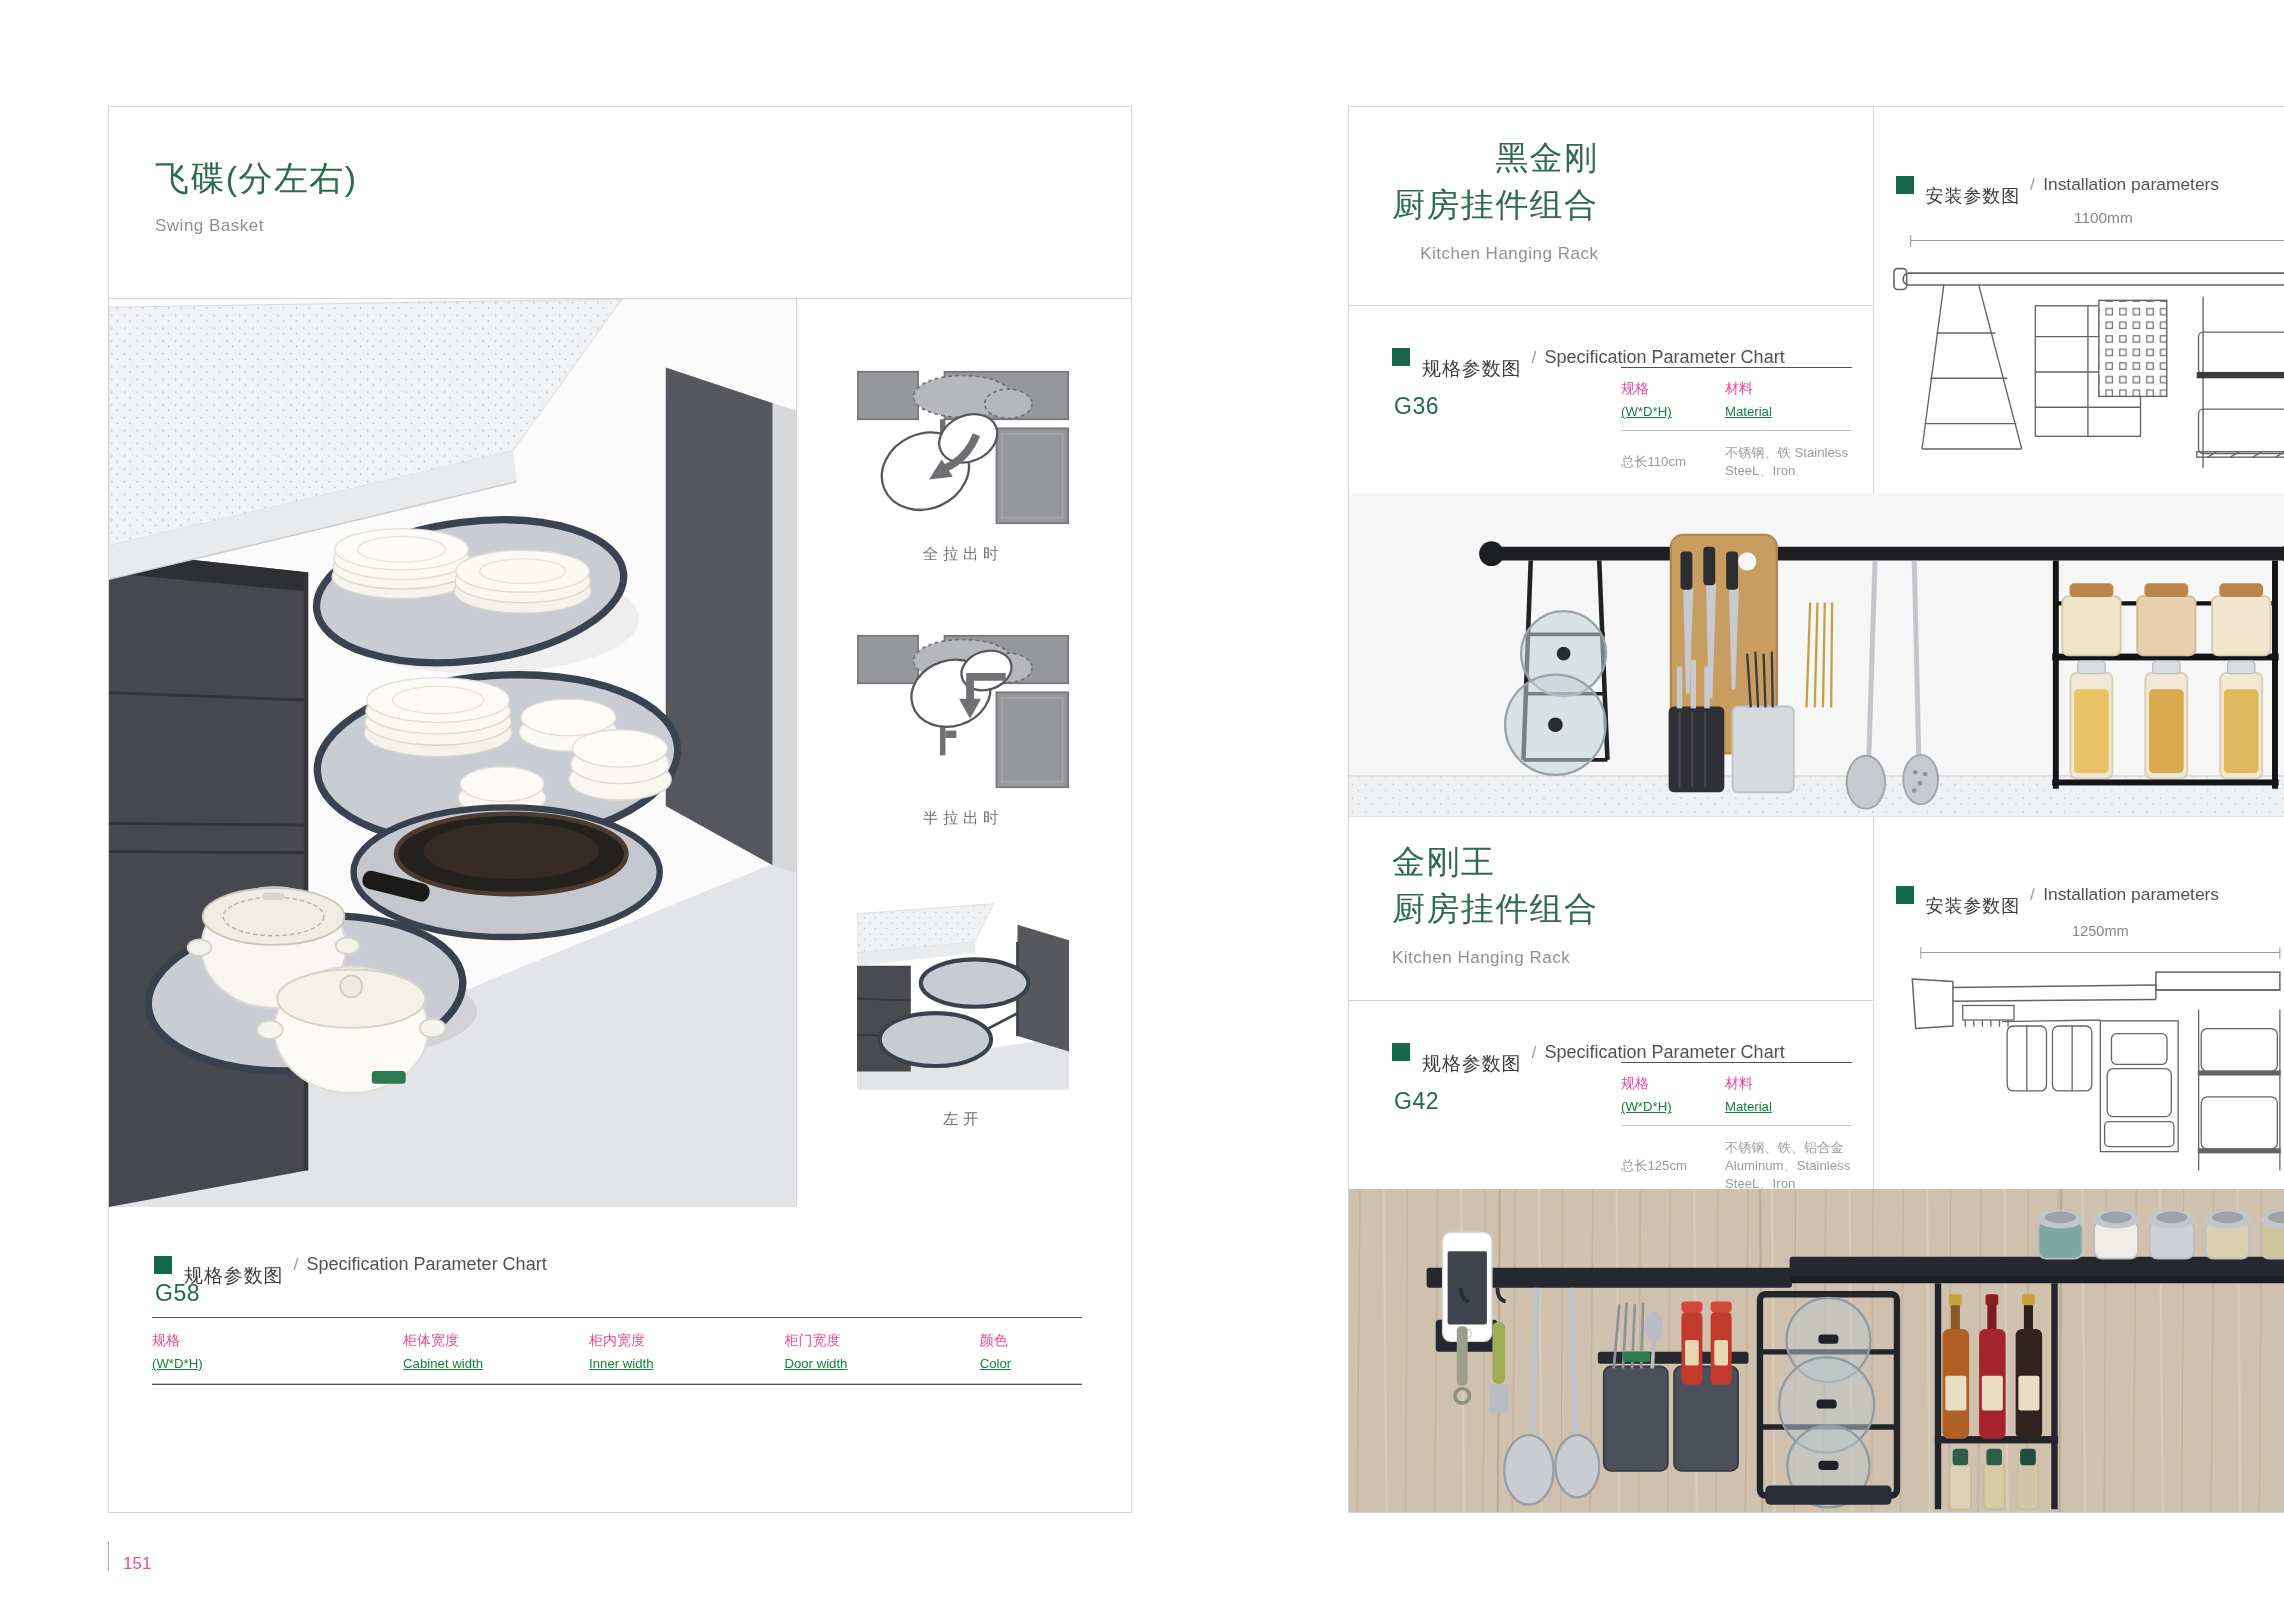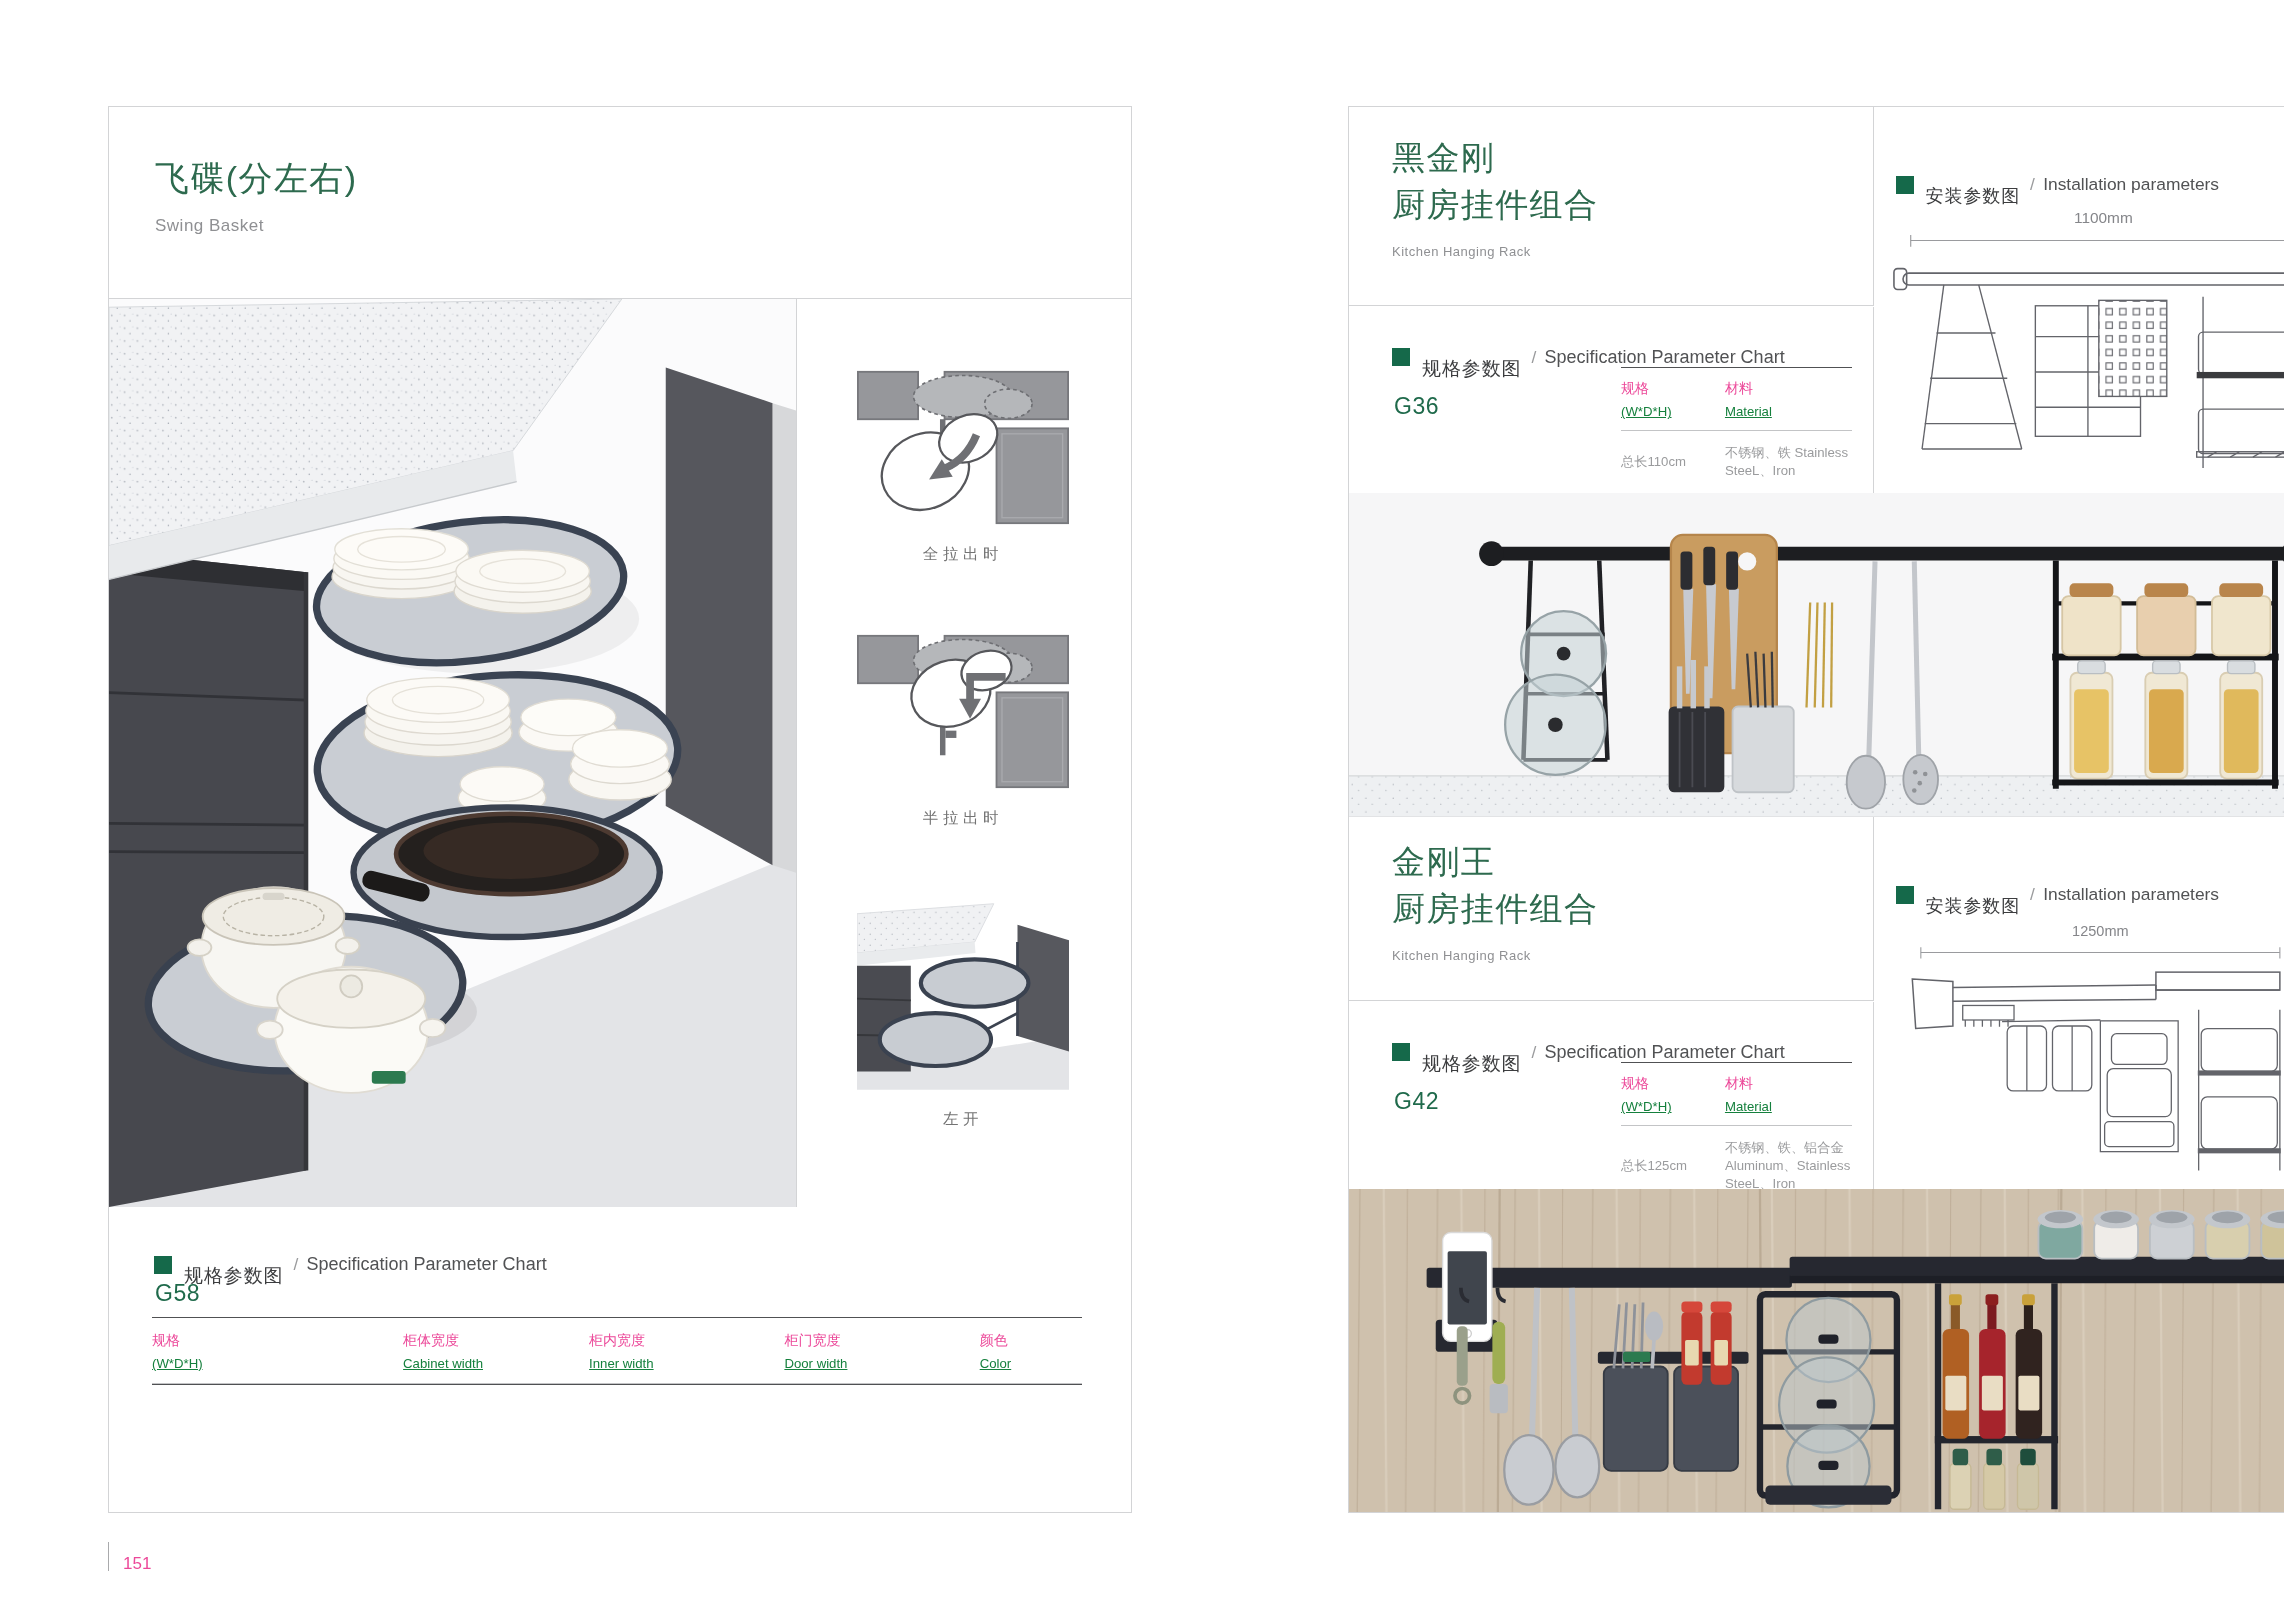--- a/index.html
+++ b/index.html
@@ -35,31 +35,31 @@
   .stval{display:flex;padding:15.5px 0 18px 0;}
   .c1{width:27%;} .c2{width:20%;} .c3{width:21%;} .c4{width:21%;} .c5{width:11%;}
   .hcn{font-size:14px;color:#ec4899;}
   .hen{font-size:13.2px;color:#15803d;margin-top:6.4px;text-decoration:underline;}
   .v{font-size:13.2px;color:#9a9b9d;}
   .vcenter{display:flex;flex-direction:column;justify-content:center;}
   .vsplit-line{width:85px;height:0.9px;background:#9a9b9d;margin:12.8px 0;}
 
   
   .cell{position:absolute;box-sizing:border-box;}
-  .cell-title-a{left:0;top:0;width:525px;height:199px;border-right:0.9px solid #d3d4d6;border-bottom:0.9px solid #d3d4d6;}
+  .cell-title-a{left:0;top:0;width:525px;height:199px;border-right:0.9px solid #d3d4d6;border-bottom:0.9px solid #d3d4d6;text-align:right;}
   .cell-spec-a{left:0;top:200px;width:525px;height:186px;border-right:0.9px solid #d3d4d6;}
   .cell-install-a{left:526px;top:0;width:501px;height:386px;}
   .rp-photo1{position:absolute;left:0;top:386px;width:1026px;height:323px;border-bottom:0.9px solid #e2e3e5;}
   .cell-title-b{left:0;top:710px;width:525px;height:184px;border-right:0.9px solid #d3d4d6;border-bottom:0.9px solid #d3d4d6;}
   .cell-spec-b{left:0;top:895px;width:525px;height:187px;border-right:0.9px solid #d3d4d6;}
   .cell-install-b{left:526px;top:710px;width:501px;height:371px;}
   .rp-photo2{position:absolute;left:0;top:1082px;width:1026px;height:323px;}
   .rp-title{position:absolute;left:43px;top:28px;}
   .rp-title .cn-line{font-size:33px;color:#2d6a4e;letter-spacing:1.4px;line-height:1.42;}
-  .rp-title .en-sub{font-size:13px;margin-top:15.5px;}
+  .rp-title .en-sub{font-size:17px;margin-top:15.5px;}
   .rspec-head{position:absolute;left:43px;top:25.6px;}
   .rspec-model{position:absolute;left:45px;top:86px;}
   .rspec-table{position:absolute;left:272px;top:60px;width:231px;
                border-top:1.8px solid #505153;border-bottom:1.8px solid #505153;}
   .rspec-table .sthead{padding:12px 0 11px 0;}
   .rspec-table .stval{padding:12.8px 0 14.6px 0;}
   .rc1{width:45%;} .rc2{width:55%;}
   .install-head{position:absolute;left:20.6px;top:54px;}
   .install-head .sec-cn{font-size:18px;}
   .install-head .sec-en{font-size:17.4px;}

